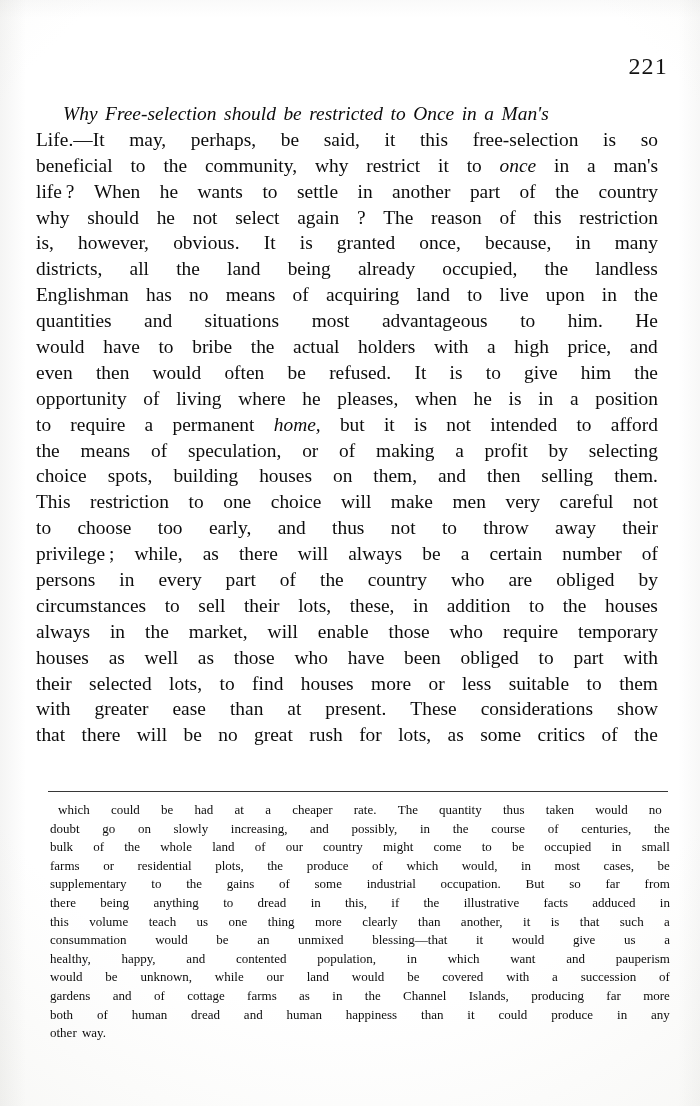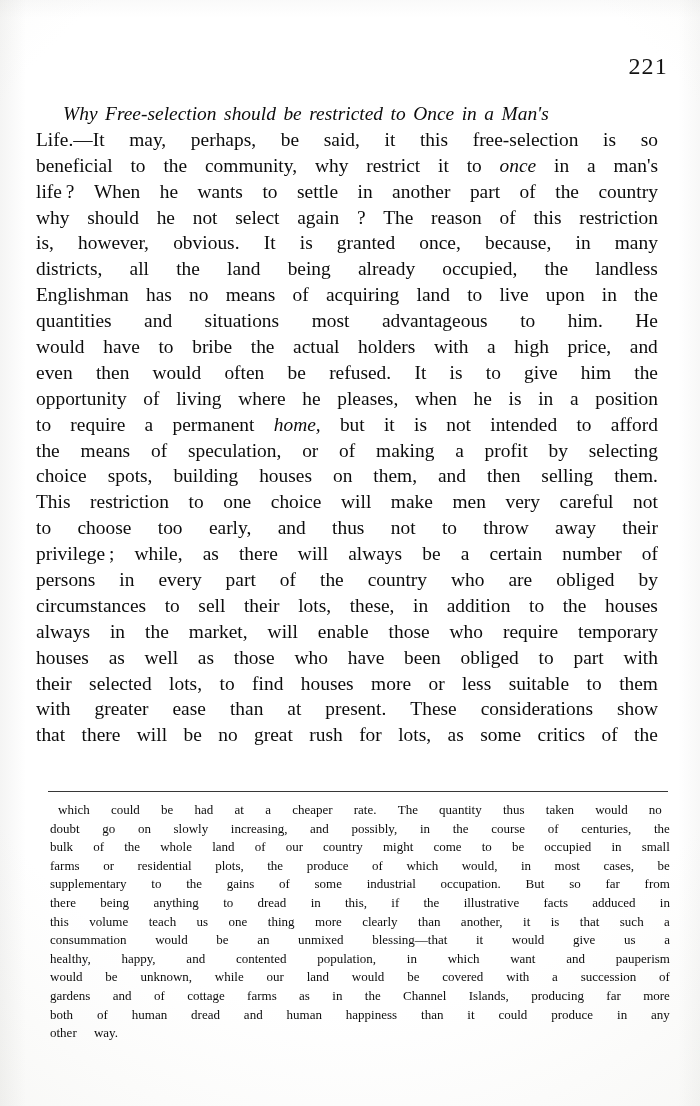--- a/index.html
+++ b/index.html
@@ -122,21 +122,21 @@
     height: 18.6px;
     font-size: 13px;
     white-space: nowrap;
     color: #131313;
   }
   .fln > .just {
     display: flex;
     width: 100%;
     justify-content: space-between;
   }
-  .fln > .just.tight { justify-content: flex-start; gap: 12px; }
+  .fln > .just.tight { justify-content: flex-start; }
   .fln > .just.tight > .w { margin-right: 5.2px; }
   .fln .w { white-space: pre; }
   .fln.indent1 { padding-left: 8px; }
   .fln.indent1 > .just { width: calc(100% - 8px); }
 
   
   .inked { filter: blur(0.18px) contrast(1.06); }
 </style>
 </head>
 <body>

